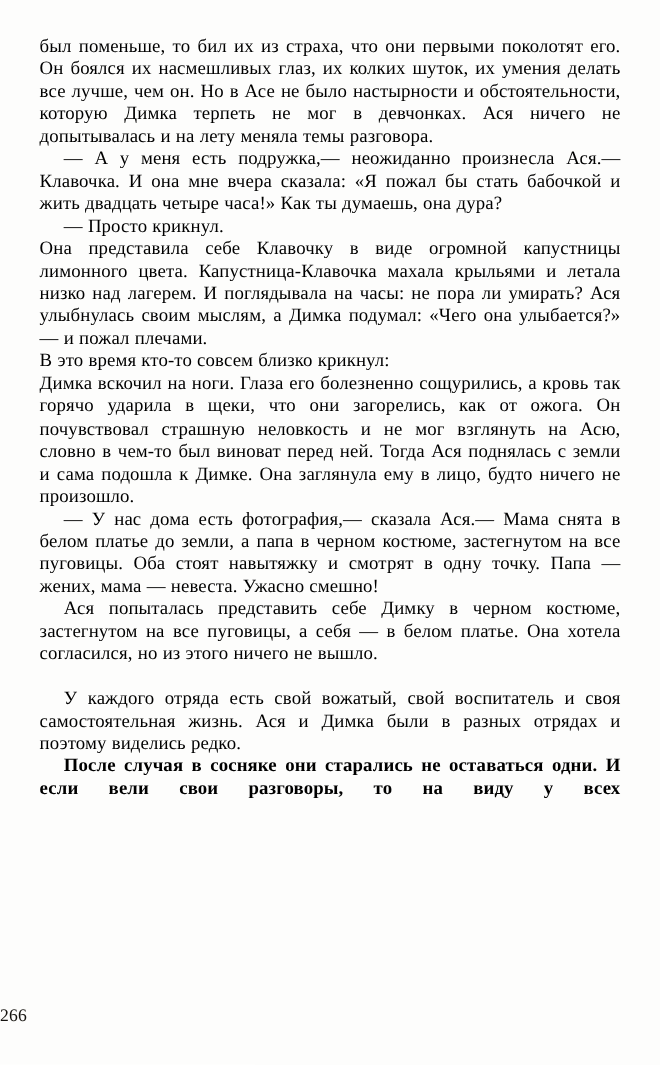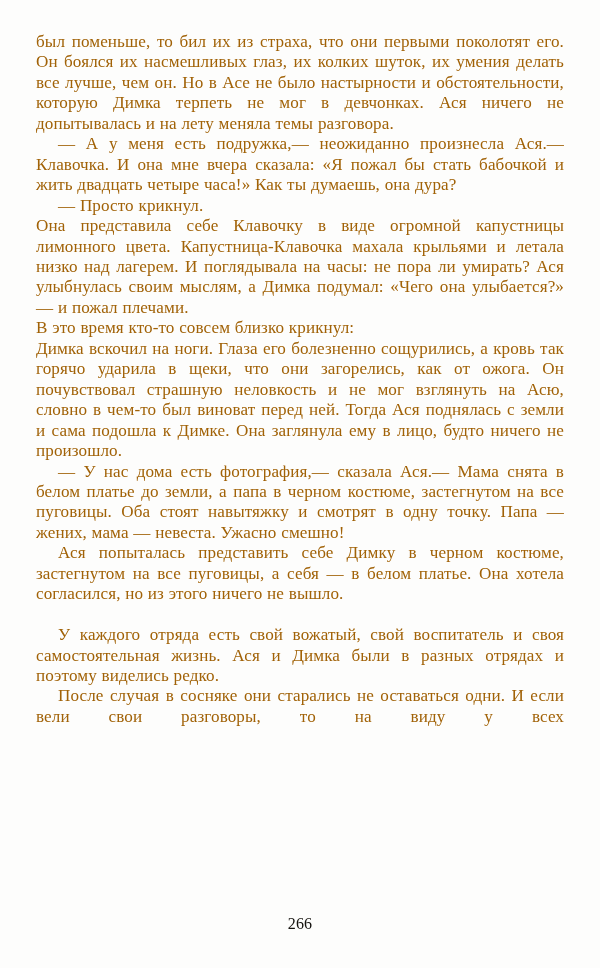--- a/index.html
+++ b/index.html
@@ -21,44 +21,44 @@
   .text-block {
     position: absolute;
     left: 36px;
     top: 32px;
     width: 528px;
   }
   .para {
     margin: 0;
     font-size: 17.1px;
     line-height: 20.45px;
-    color: #a16207;
+    color: #000000;
     text-align: justify;
     text-justify: inter-word;
     text-indent: 22px;
     hyphens: manual;
     -webkit-hyphens: manual;
     word-spacing: 0.02em;
     letter-spacing: 0.006em;
   }
   .para.no-indent {
     text-indent: 0;
   }
   .para.last-line-stretch {
     text-align-last: justify;
+    font-weight: bold;
   }
   .section-gap {
     height: 20.45px;
   }
   .folio {
     position: absolute;
     left: 0;
     top: 915px;
     width: 600px;
-    text-align: center;
     font-size: 16px;
     color: #15130f;
     letter-spacing: 0.01em;
   }
 </style>
 </head>
 <body>
 
 <div class="page">
 

